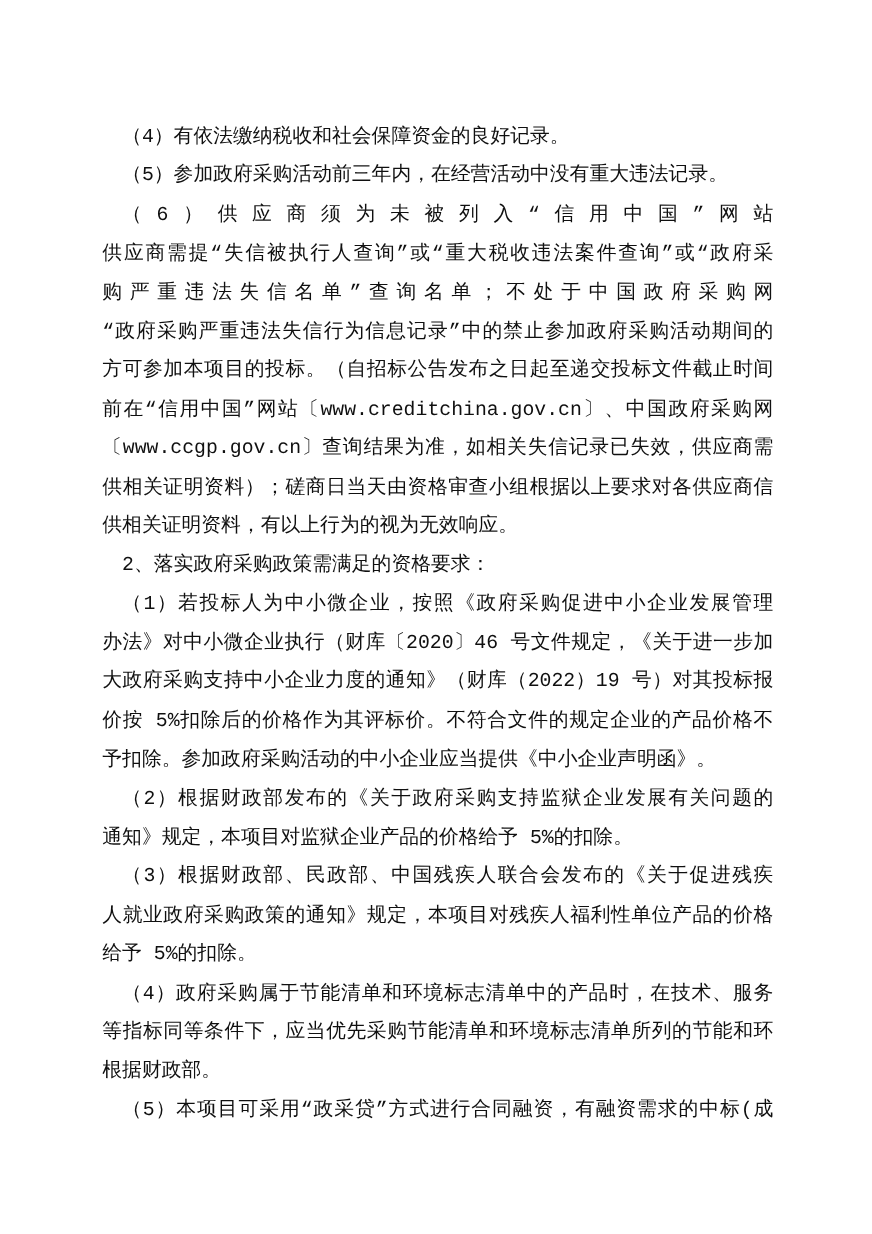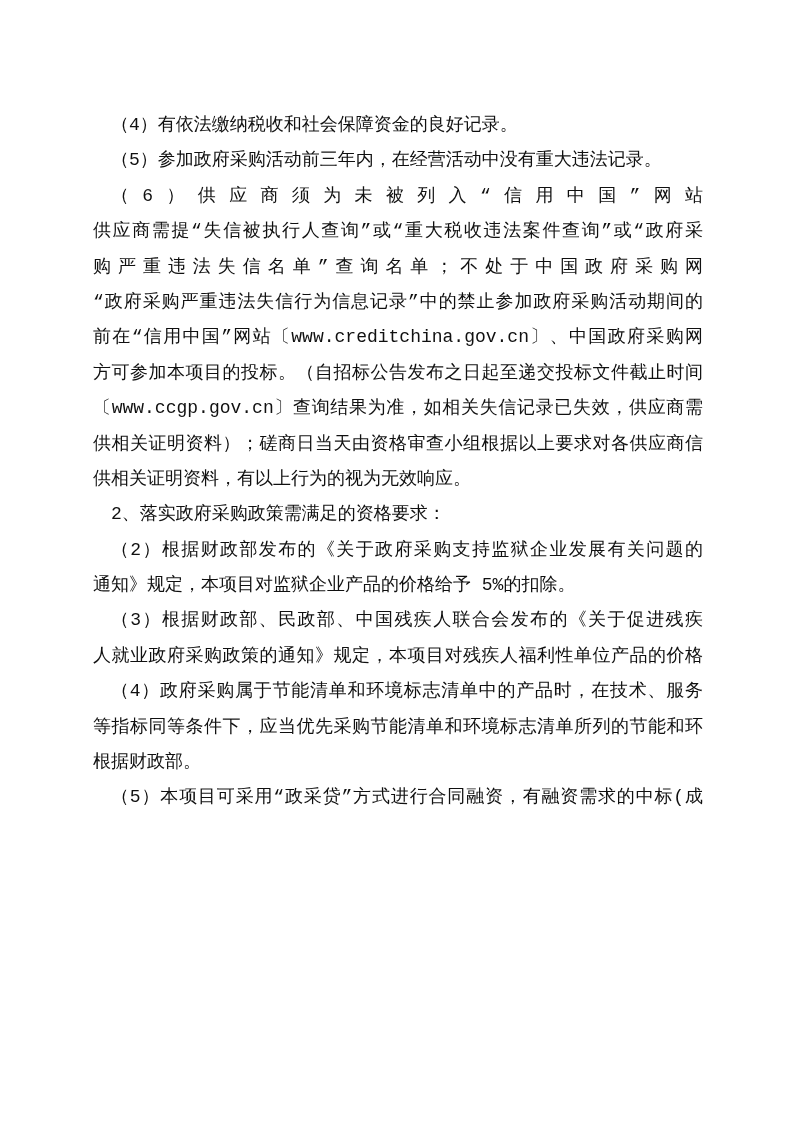--- a/index.html
+++ b/index.html
@@ -53,36 +53,44 @@
         <div class="line last">（4）有依法缴纳税收和社会保障资金的良好记录。</div>
       </div>
       <div class="para">
         <div class="line last">（5）参加政府采购活动前三年内，在经营活动中没有重大违法记录。</div>
       </div>
       <div class="para">
         <div class="line">（6）供应商须为未被列入“信用中国”网站（www.creditchina.gov.cn）</div>
         <div class="line">供应商需提“失信被执行人查询”或“重大税收违法案件查询”或“政府采</div>
         <div class="line">购严重违法失信名单”查询名单；不处于中国政府采购网(www.ccgp.gov.cn)</div>
         <div class="line">“政府采购严重违法失信行为信息记录”中的禁止参加政府采购活动期间的</div>
+        <div class="line">方可参加本项目的投标。（自招标公告发布之日起至递交投标文件截止时间</div>
         <div class="line">前在“信用中国”网站〔www.creditchina.gov.cn〕、中国政府采购网</div>
-        <div class="line">方可参加本项目的投标。（自招标公告发布之日起至递交投标文件截止时间</div>
         <div class="line">〔www.ccgp.gov.cn〕查询结果为准，如相关失信记录已失效，供应商需提</div>
         <div class="line">供相关证明资料）；磋商日当天由资格审查小组根据以上要求对各供应商信</div>
         <div class="line last">供相关证明资料，有以上行为的视为无效响应。</div>
       </div>
       <div class="para">
         <div class="line last">2、落实政府采购政策需满足的资格要求：</div>
       </div>
       <div class="para">
+        <div class="line">（1）若投标人为中小微企业，按照《政府采购促进中小企业发展管理</div>
+        <div class="line">办法》对中小微企业执行（财库〔2020〕46 号文件规定，《关于进一步加</div>
+        <div class="line">大政府采购支持中小企业力度的通知》（财库（2022）19 号）对其投标报</div>
+        <div class="line">价按 5%扣除后的价格作为其评标价。不符合文件的规定企业的产品价格不</div>
+        <div class="line last">予扣除。参加政府采购活动的中小企业应当提供《中小企业声明函》。</div>
+      </div>
+      <div class="para">
         <div class="line">（2）根据财政部发布的《关于政府采购支持监狱企业发展有关问题的</div>
         <div class="line last">通知》规定，本项目对监狱企业产品的价格给予 5%的扣除。</div>
       </div>
       <div class="para">
         <div class="line">（3）根据财政部、民政部、中国残疾人联合会发布的《关于促进残疾</div>
         <div class="line">人就业政府采购政策的通知》规定，本项目对残疾人福利性单位产品的价格</div>
+        <div class="line last">给予 5%的扣除。</div>
       </div>
       <div class="para">
         <div class="line">（4）政府采购属于节能清单和环境标志清单中的产品时，在技术、服务</div>
         <div class="line">等指标同等条件下，应当优先采购节能清单和环境标志清单所列的节能和环</div>
         <div class="line last">根据财政部。</div>
       </div>
       <div class="para">
         <div class="line">（5）本项目可采用“政采贷”方式进行合同融资，有融资需求的中标(成</div>
       </div>
     </div>

